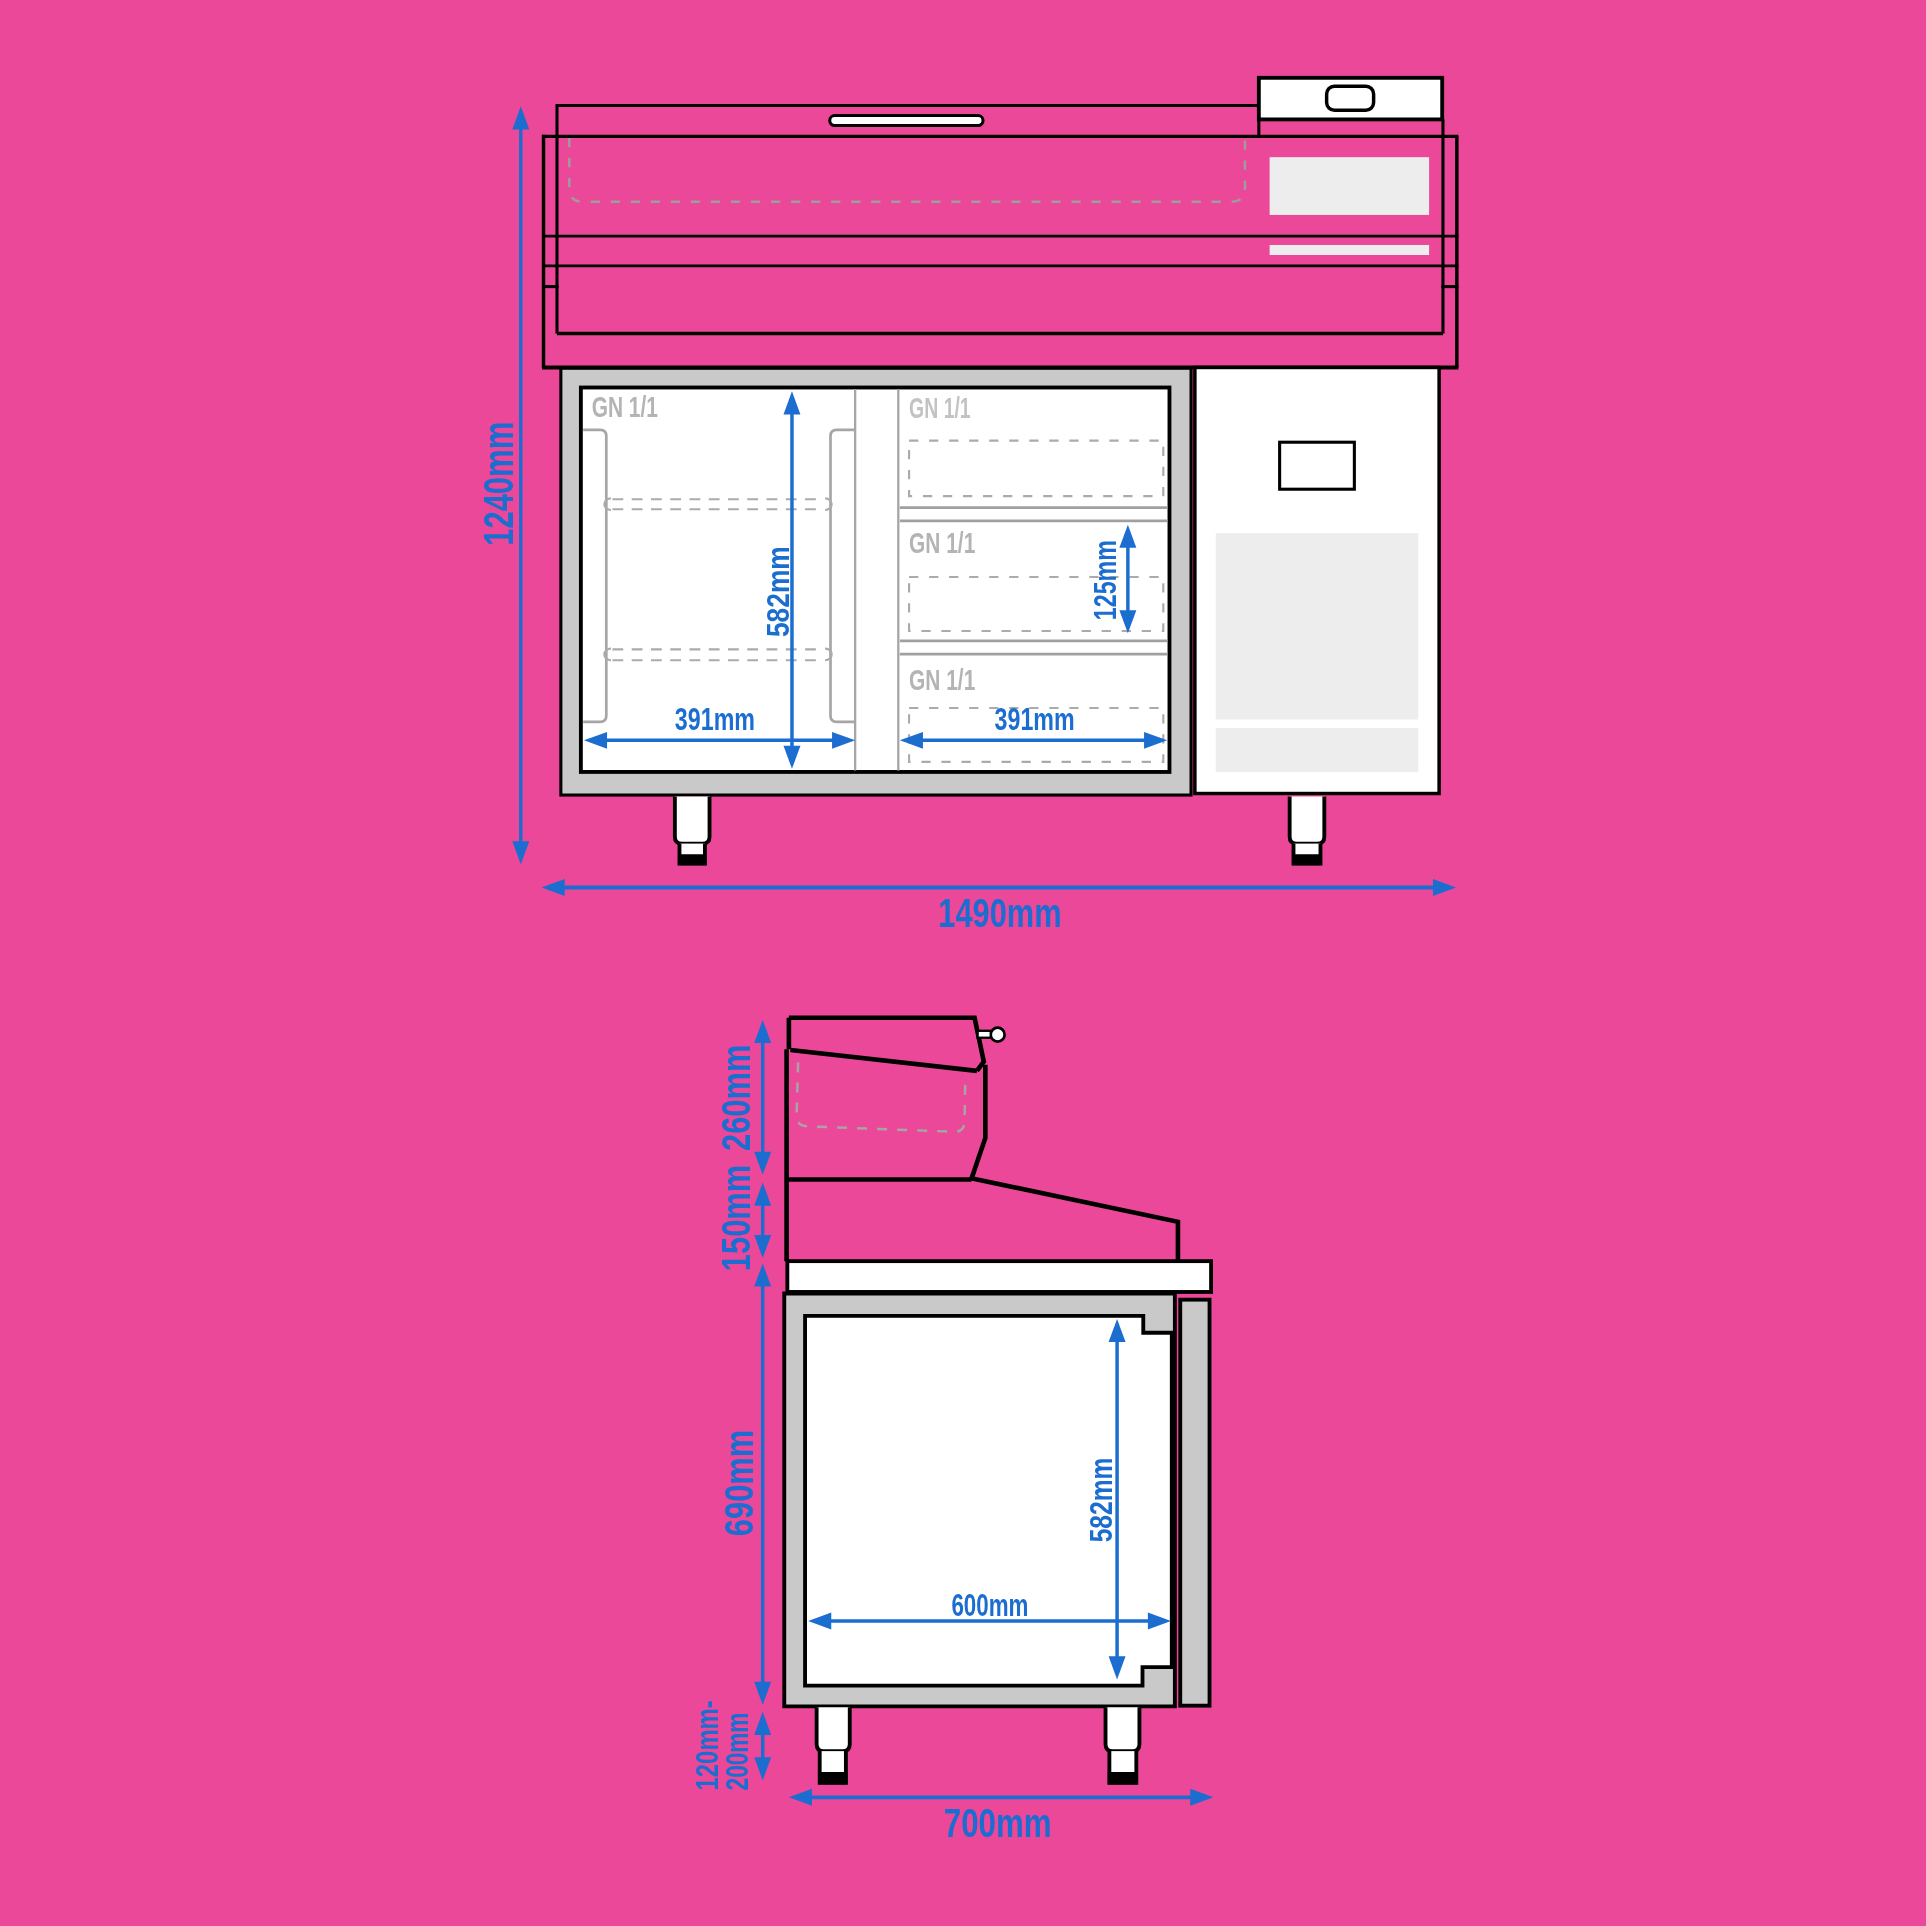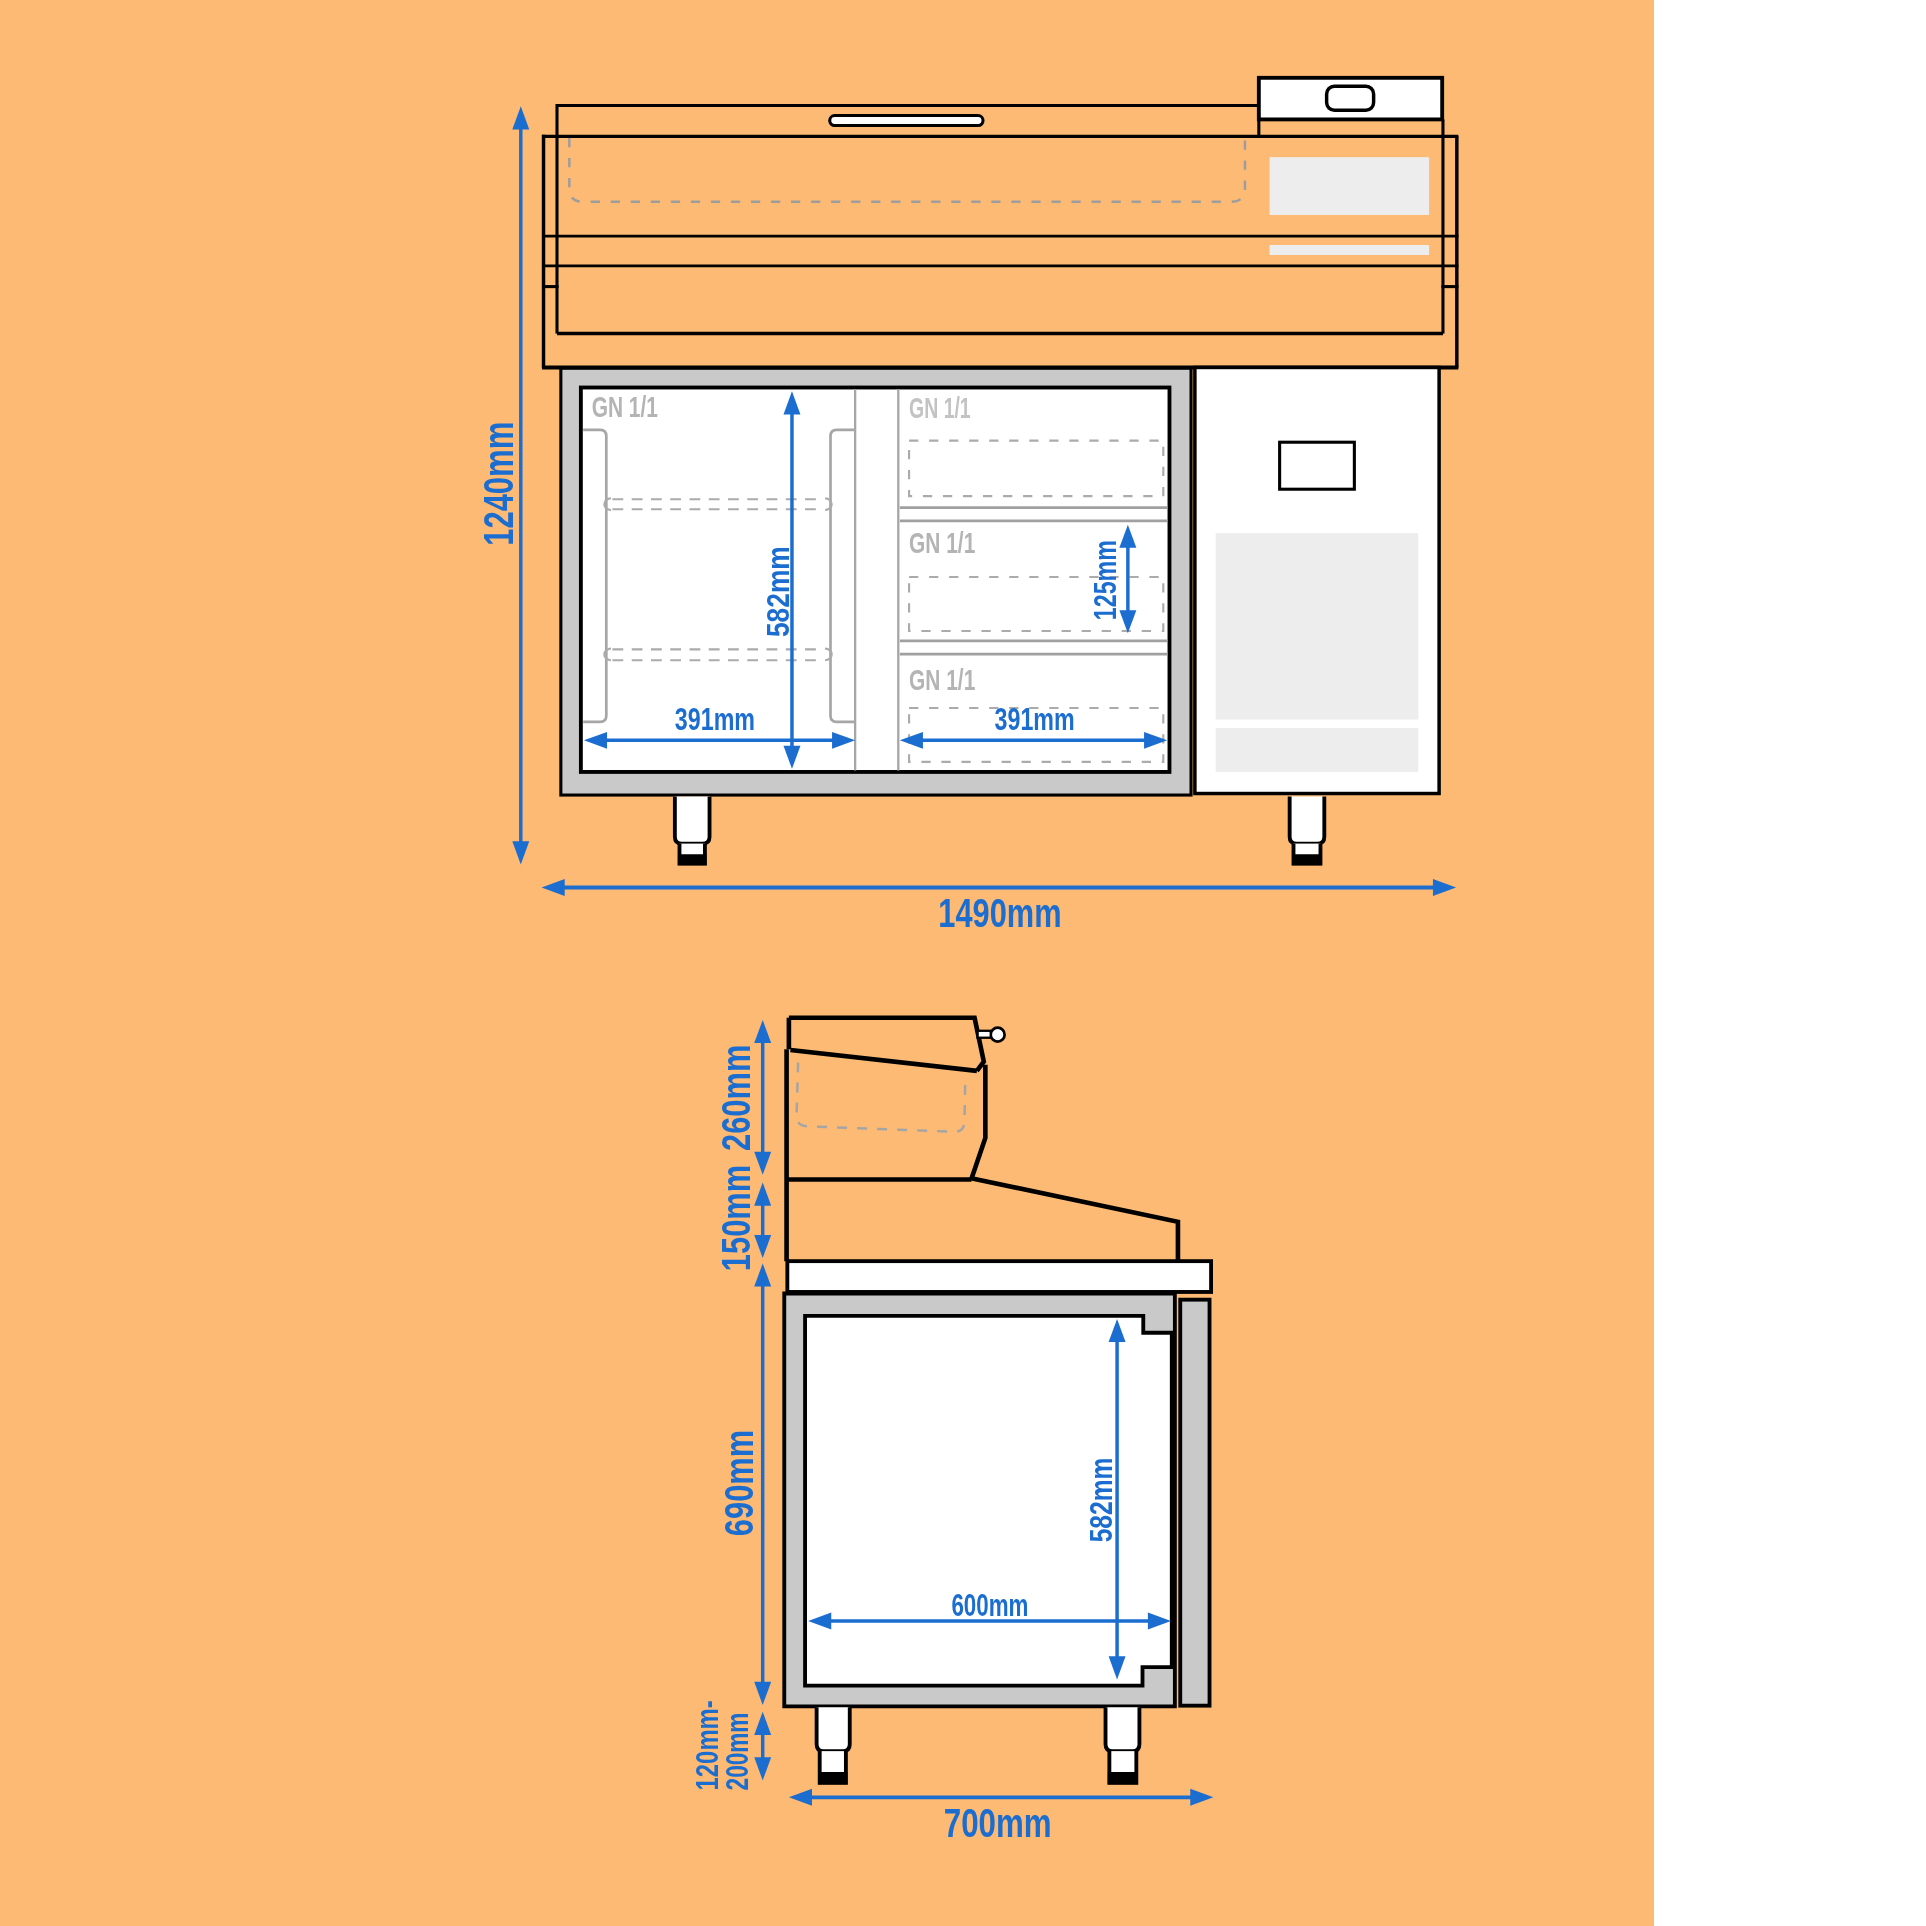--- a/index.html
+++ b/index.html
@@ -1,16 +1,16 @@
 <!DOCTYPE html>
 <html style="font-size:12.3px"><head>
 <meta charset="utf-8">
 <style>
   html,body{margin:0;padding:0;background:#fff;}
-  #wrap{width:1654px;height:1926px;position:relative;background:#fdba74;}
+  #wrap{width:1926px;height:1926px;position:relative;background:#ec4899;}
   svg{position:absolute;left:0;top:0;}
   text{font-family:"Liberation Sans",sans-serif;font-weight:bold;}
   .dim{fill:#1b6dd0;}
   .gn{fill:#b4b4b4;}
 </style>
 </head>
 <body>
 <div id="wrap">
 <svg width="1926" height="1926" viewBox="0 0 2500 2500">
 

